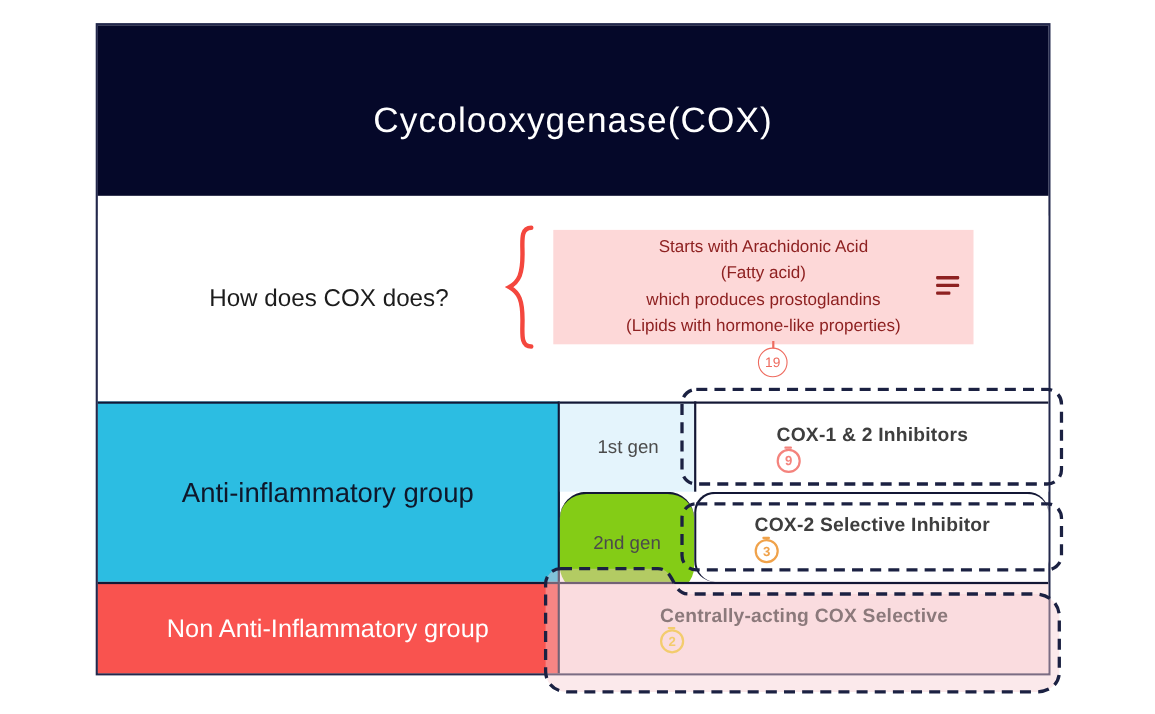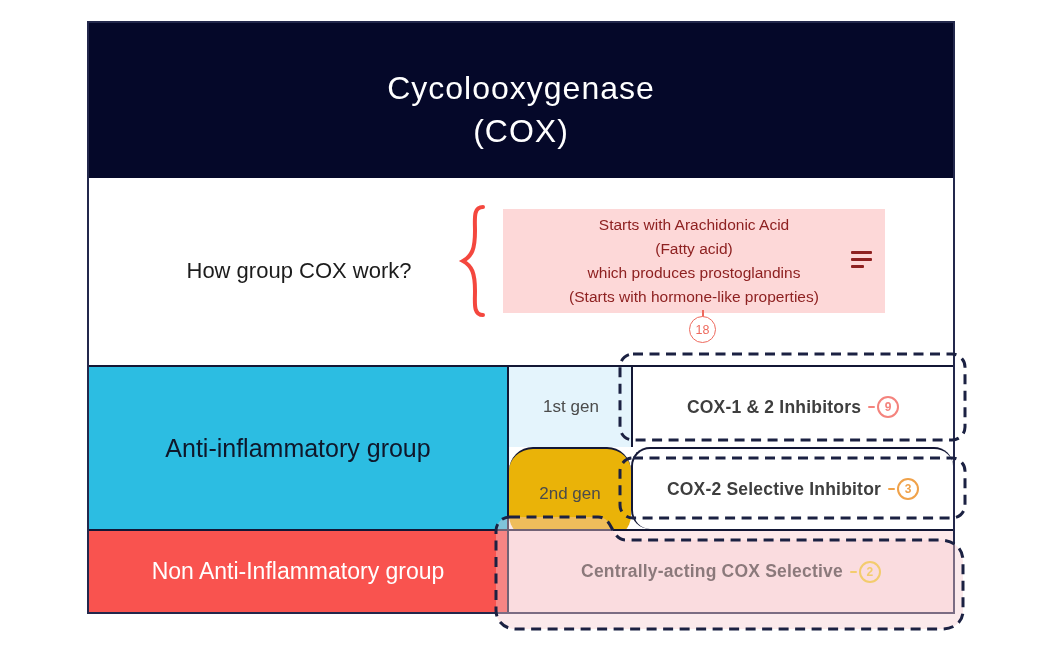--- a/index.html
+++ b/index.html
@@ -4,21 +4,21 @@
 <style>
   html,body{margin:0;padding:0;background:#ffffff;}
   body{font-family:"Liberation Sans",sans-serif;}
   .canvas{position:relative;width:1050px;height:649px;background:#ffffff;overflow:hidden;}
 
   .frame{position:absolute;left:87px;top:21px;width:868px;height:593px;
          border:2px solid #23284c;box-sizing:border-box;background:#ffffff;}
 
   
   .header{position:absolute;left:0;top:0;width:864px;height:173px;background:#050829;
-          display:flex;flex-direction:column;align-items:center;justify-content:center;}
+          display:flex;flex-direction:row;align-items:center;justify-content:center;}
   .title-line{color:#ffffff;font-size:32px;line-height:43px;font-weight:400;letter-spacing:1px;text-align:center;}
 
   
   .how-row{position:absolute;left:0;top:155px;width:864px;height:187px;background:#ffffff;}
   .question{position:absolute;left:30px;top:80px;width:360px;text-align:center;
             font-size:22px;color:#1c1c1c;font-weight:400;}
   .brace{position:absolute;left:366px;top:26px;}
   .answer-box{position:absolute;left:414px;top:31px;width:382px;height:104px;background:#fdd8d8;
               display:flex;flex-direction:column;align-items:center;justify-content:center;}
   .answer-line{color:#8e2121;font-size:15.5px;line-height:24px;font-weight:500;text-align:center;white-space:nowrap;}
@@ -29,32 +29,32 @@
   .badge-19{position:absolute;left:600px;top:138px;width:27px;height:27px;border:1.5px solid #ee6a5e;
             border-radius:50%;color:#ee6a5e;font-size:12.5px;display:flex;align-items:center;
             justify-content:center;box-sizing:border-box;background:#ffffff;}
 
   
   .cell{position:absolute;box-sizing:border-box;display:flex;align-items:center;justify-content:center;}
   .cell-anti{left:0;top:342px;width:420px;height:164px;background:#2cbde2;
              border-top:2px solid #131735;border-right:2px solid #131735;}
   .cell-anti .lbl{font-size:25px;color:#0f172a;}
   .cell-gen1{left:420px;top:342px;width:124px;height:82px;background:#e4f4fc;border-top:2px solid #131735;}
-  .cell-gen2{left:420px;top:424px;width:122px;height:92px;background:#eab308;border-top:2px solid #131735;border-radius:24px;}
+  .cell-gen2{left:420px;top:424px;width:122px;height:92px;background:#84cc16;border-top:2px solid #131735;border-radius:24px;}
   .gen-lbl{font-size:17px;color:#4b4b4b;}
   .cell-inh1{left:542px;top:342px;width:322px;height:82px;background:#ffffff;
              border-top:2px solid #131735;border-left:2px solid #131735;}
   .cell-inh2{left:542px;top:424px;width:322px;height:82px;background:#ffffff;
              border-top:2px solid #131735;border-left:2px solid #131735;border-radius:19px;}
   .cell-nonanti{left:0;top:506px;width:420px;height:83px;background:#f9534f;
                 border-top:2px solid #131735;border-right:2px solid #131735;}
   .cell-nonanti .lbl{font-size:23px;color:#ffffff;}
   .cell-central{left:420px;top:506px;width:444px;height:83px;background:#fde9ea;border-top:2px solid #131735;}
 
-  .inh-row{display:flex;align-items:center;justify-content:center;}
+  .inh-row{display:flex;justify-content:center;flex-direction:column;}
   .inh-lbl{font-size:17.5px;font-weight:700;color:#3e3e3e;letter-spacing:.2px;}
   .badge-tick{width:7px;height:2px;margin:0 2px 0 7px;border-radius:1px;}
   .badge{width:22px;height:22px;border-radius:50%;box-sizing:border-box;font-size:12px;font-weight:600;
          display:flex;align-items:center;justify-content:center;background:transparent;}
   .c-salmon{color:#f4837d;border:2px solid #f4837d;}
   .t-salmon{background:#f4837d;}
   .c-orange{color:#f0a24a;border:2px solid #f0a24a;}
   .t-orange{background:#f0a24a;}
   .c-yellow{color:#f2cd26;border:2px solid #f2cd26;}
   .t-yellow{background:#f2cd26;}
@@ -68,40 +68,40 @@
 <div class="canvas">
 
   <div class="frame">
 
     <div class="header">
       <div class="title-line">Cycolooxygenase</div>
       <div class="title-line">(COX)</div>
     </div>
 
     <div class="how-row">
-      <div class="question">How group COX work?</div>
+      <div class="question">How does COX does?</div>
 
       <svg class="brace" width="34" height="114" viewBox="0 0 34 114">
         <path d="M28 3 C18 3 20 15 20 27 C20 45 17 52 8 57 C17 62 20 69 20 87 C20 99 18 111 28 111" fill="none" stroke="#f4473e" stroke-width="4" stroke-linecap="round"></path>
       </svg>
 
       <div class="answer-box">
         <div class="answer-line">Starts with Arachidonic Acid</div>
         <div class="answer-line">(Fatty acid)</div>
         <div class="answer-line">which produces prostoglandins</div>
-        <div class="answer-line">(Starts with hormone-like properties)</div>
+        <div class="answer-line">(Lipids with hormone-like properties)</div>
         <div class="menu-icon">
             <span></span>
             <span></span>
             <span></span>
           </div>
       </div>
 
       <div class="tick-19"></div>
-      <div class="badge-19">18</div>
+      <div class="badge-19">19</div>
     </div>
 
     <div class="cell cell-anti">
       <div class="lbl">Anti-inflammatory group</div>
     </div>
 
     <div class="cell cell-gen1">
       <div class="gen-lbl">1st gen</div>
     </div>
 

